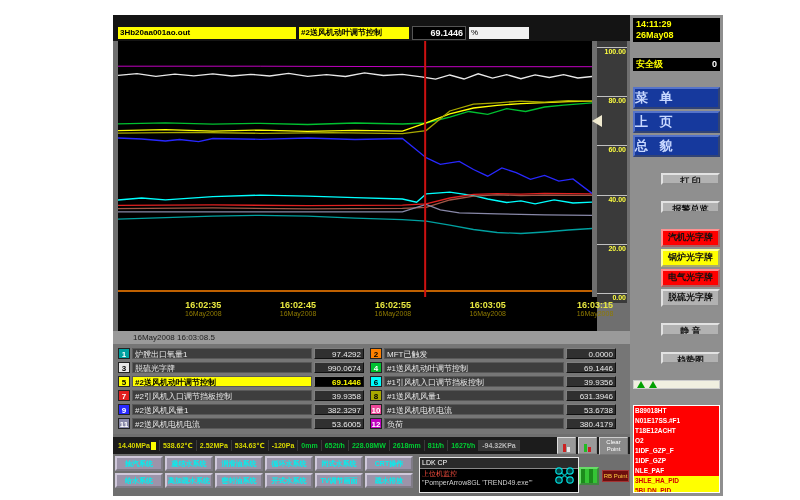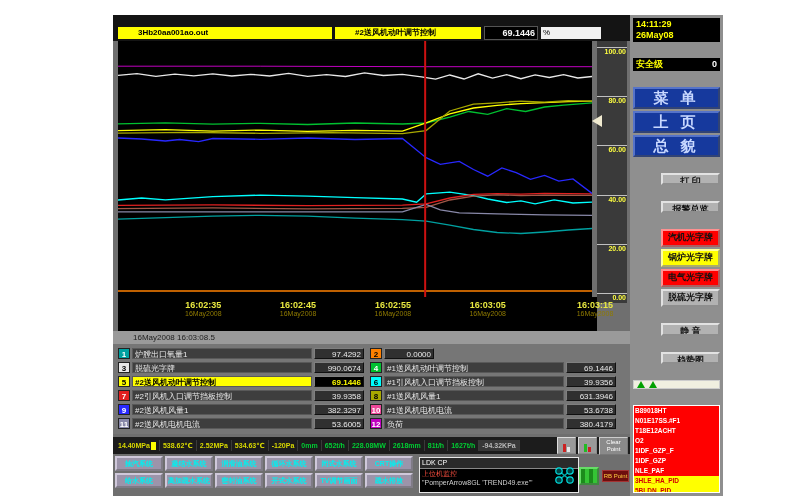--- a/index.html
+++ b/index.html
@@ -1,21 +1,21 @@
 <!DOCTYPE html>
 <html><head>
 <meta charset="utf-8">
 <style>
   html,body{margin:0;padding:0;width:800px;height:500px;overflow:hidden;background:#ffffff;
     font-family:"Liberation Sans","DejaVu Sans",sans-serif;}
   .app{position:absolute;left:113px;top:15px;width:610px;height:481px;background:#7d7d7d;display:flex;}
   .main{width:517px;position:relative;background:#6f6f6f;}
   .topstrip{height:10px;background:#141414;}
   .titlerow{height:16px;background:#141414;display:flex;align-items:center;gap:3px;padding-left:5px;box-sizing:border-box;}
-  .tfield{background:#ffff00;color:#000;font-size:8px;font-weight:bold;height:12px;line-height:12px;padding:0 20px;overflow:hidden;white-space:nowrap;}
+  .tfield{background:#ffff00;color:#000;font-size:8px;font-weight:bold;height:12px;line-height:12px;padding:0 2px;overflow:hidden;white-space:nowrap;}
   .tag{width:174px;} .desc{width:106px;}
   .tval{background:#000;color:#f8f8f8;font-size:9px;font-weight:bold;width:48px;height:12px;line-height:12px;text-align:right;padding:0 2px;border:1px solid #555;}
   .tunit{background:#f0f0f0;color:#000;font-size:8px;width:56px;height:12px;line-height:12px;padding:0 2px;}
   .chartzone{position:relative;height:256px;}
   .plot{position:absolute;left:5px;top:0;width:474px;height:256px;background:#000;}
   .plot svg{display:block;width:100%;height:100%;}
   .scale{position:absolute;left:484px;top:0;width:30px;height:262px;background:#3a3a3a;overflow:hidden;}
   .tickline{position:absolute;left:0;width:100%;height:1px;background:#c0c0c0;}
   .ticklabel{position:absolute;right:1px;color:#ffff40;font-size:7px;font-weight:bold;}
   .pointer{position:absolute;left:479px;width:0;height:0;border-top:6px solid transparent;border-bottom:6px solid transparent;border-right:10px solid #f0ead0;}
@@ -49,21 +49,21 @@
   .con-l1{color:#ff5040;padding:0 2px;height:9px;line-height:9px;}
   .con-l2{color:#cfcfcf;padding:0 2px;line-height:9px;white-space:nowrap;}
   .bicons{position:absolute;right:1px;top:1px;display:flex;gap:3px;align-items:center;height:38px;}
   .greensq{width:20px;height:18px;border:2px outset #66dd66;box-sizing:border-box;
     background:linear-gradient(90deg,#1c8c1c 0 4px,#35c435 4px 8px,#1c8c1c 8px 12px,#35c435 12px 16px,#1c8c1c 16px);}
   .rbpoint{width:25px;background:#6e0e0e;color:#ffd040;font-size:6px;line-height:8px;text-align:center;border:1px solid #a33333;padding:1px 0;}
   .sidebar{width:93px;background:#8f8f8f;padding:3px 3px;box-sizing:border-box;display:flex;flex-direction:column;gap:16px;}
   .clockbox{background:#000;color:#ffff00;font-size:9px;font-weight:bold;padding:1px 3px;line-height:11px;}
   .safetybox{background:#000;color:#ffff00;font-size:9px;font-weight:bold;height:13px;line-height:13px;padding:0 3px;display:flex;justify-content:space-between;}
   .safetybox .cnt{color:#fff;}
-  .navbtn{height:22px;background:#16399d;border:2px outset #5573c9;color:#c8d8ff;font-size:15px;font-weight:bold;text-align:center;line-height:17px;letter-spacing:4px;box-sizing:border-box;}
+  .navbtn{height:22px;background:#16399d;border:2px outset #5573c9;color:#c8d8ff;font-size:13px;font-weight:bold;line-height:17px;letter-spacing:4px;box-sizing:border-box;}
   .graybtn{height:18px;background:#b2b2b2;border:2px outset #e2e2e2;color:#111;font-size:9px;font-weight:bold;text-align:center;line-height:13px;box-sizing:border-box;overflow:hidden;white-space:nowrap;margin-left:28px;}
   .annun.red{background:#ff0000;border-color:#ff9090;}
   .annun.yellow{background:#ffff00;border-color:#ffffa0;}
   .pagerstrip{margin-top:auto;height:10px;background:#f0efe0;display:flex;gap:4px;align-items:center;padding:0 3px;border:1px solid #ccc;box-sizing:border-box;}
   .tri{width:0;height:0;border-left:4px solid transparent;border-right:4px solid transparent;border-bottom:7px solid #00a000;}
   .alarmlist{height:148px;border:1px solid #fff;display:flex;flex-direction:column;overflow:hidden;background:#ff0000;}
   .alrow{height:10px;min-height:10px;font-size:6.5px;line-height:10px;padding:0 1px;white-space:nowrap;overflow:hidden;font-weight:bold;}
   .alred{background:#ff0000;color:#fff;}
   .alyellow{background:#ffff00;color:#d00000;}
 </style>
@@ -172,20 +172,21 @@
           </div>
           <div class="lrow">
             <div class="lnum" style="background: rgb(136, 136, 168); color: rgb(255, 255, 255);">11</div>
             <div class="llabel">#2送风机电机电流</div>
             <div class="lval">53.6005</div>
           </div>
         </div>
       <div class="lcol" id="lcol-right">
           <div class="lrow">
             <div class="lnum" style="background: rgb(255, 128, 0); color: rgb(0, 0, 0);">2</div>
+            <div class="llabel">MFT已触发</div>
             <div class="lval">0.0000</div>
           </div>
           <div class="lrow">
             <div class="lnum" style="background: rgb(0, 192, 48); color: rgb(255, 255, 255);">4</div>
             <div class="llabel">#1送风机动叶调节控制</div>
             <div class="lval">69.1446</div>
           </div>
           <div class="lrow">
             <div class="lnum" style="background: rgb(0, 255, 255); color: rgb(0, 0, 0);">6</div>
             <div class="llabel">#1引风机入口调节挡板控制</div>

